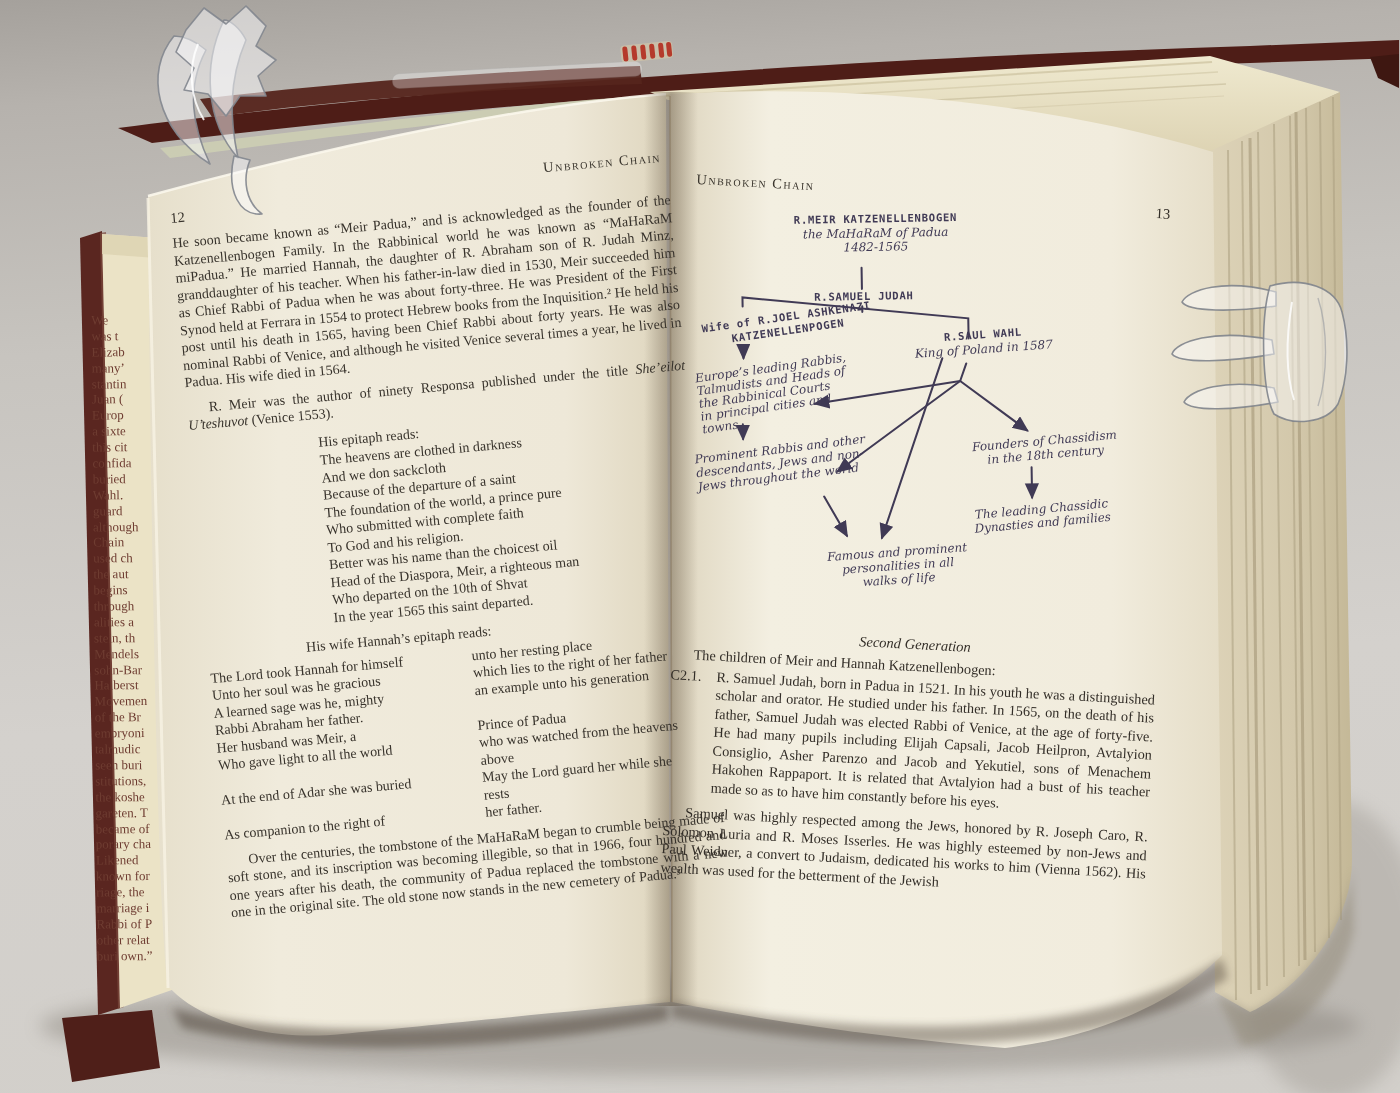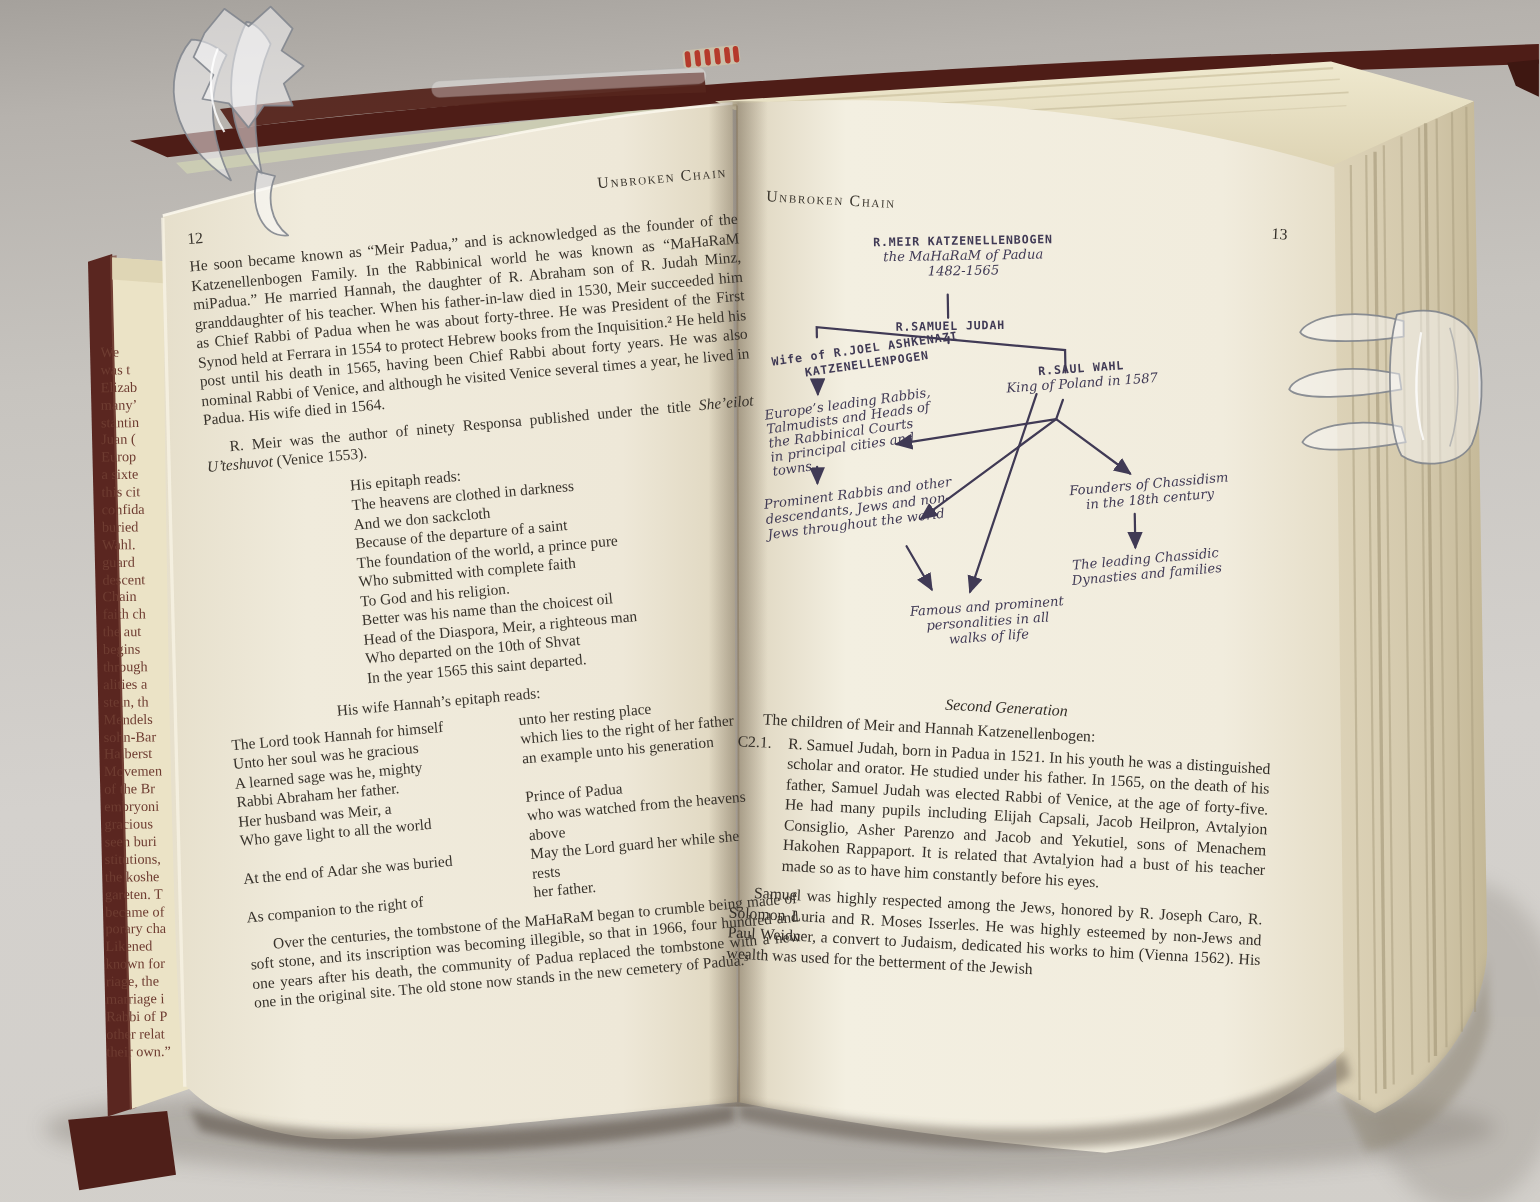--- a/index.html
+++ b/index.html
@@ -198,48 +198,48 @@
       <div class="bl">many’</div>
       <div class="bl">stantin</div>
       <div class="bl">Juan (</div>
       <div class="bl">Europ</div>
       <div class="bl">a sixte</div>
       <div class="bl">this cit</div>
       <div class="bl">confida</div>
       <div class="bl">buried</div>
       <div class="bl">Wahl.</div>
       <div class="bl">guard</div>
-      <div class="bl">descent</div>
+      <div class="bl">although</div>
       <div class="bl">Chain</div>
-      <div class="bl">faith ch</div>
+      <div class="bl">used ch</div>
       <div class="bl">the aut</div>
       <div class="bl">begins</div>
       <div class="bl">through</div>
       <div class="bl">alities a</div>
       <div class="bl">stein, th</div>
       <div class="bl">Mendels</div>
       <div class="bl">sohn-Bar</div>
       <div class="bl">Halberst</div>
       <div class="bl">Movemen</div>
       <div class="bl">of the Br</div>
       <div class="bl">embryoni</div>
-      <div class="bl">gracious</div>
+      <div class="bl">talmudic</div>
       <div class="bl">seen buri</div>
       <div class="bl">stitutions,</div>
       <div class="bl">the koshe</div>
       <div class="bl">gareten. T</div>
       <div class="bl">became of</div>
       <div class="bl">porary cha</div>
       <div class="bl">Likened</div>
       <div class="bl">known for</div>
       <div class="bl">riage, the</div>
       <div class="bl">marriage i</div>
       <div class="bl">Rabbi of P</div>
       <div class="bl">other relat</div>
-      <div class="bl">their own.”</div>
+      <div class="bl">buri own.”</div>
     </div>
 
   <div class="page-content left-content">
     <div class="running-head rh-right">Unbroken Chain</div>
     <div class="pageno">12</div>
 
     <div class="para">He soon became known as “Meir Padua,” and is acknowledged as the founder of the Katzenellenbogen Family. In the Rabbinical world he was known as “MaHaRaM miPadua.” He married Hannah, the daughter of R. Abraham son of R. Judah Minz, granddaughter of his teacher. When his father-in-law died in 1530, Meir succeeded him as Chief Rabbi of Padua when he was about forty-three. He was President of the First Synod held at Ferrara in 1554 to protect Hebrew books from the Inquisition.² He held his post until his death in 1565, having been Chief Rabbi about forty years. He was also nominal Rabbi of Venice, and although he visited Venice several times a year, he lived in Padua. His wife died in 1564.</div>
 
     <div class="para indent"><span>R. Meir was the author of ninety Responsa published under the title </span><span class="em">She’eilot U’teshuvot</span><span> (Venice 1553).</span></div>
 

